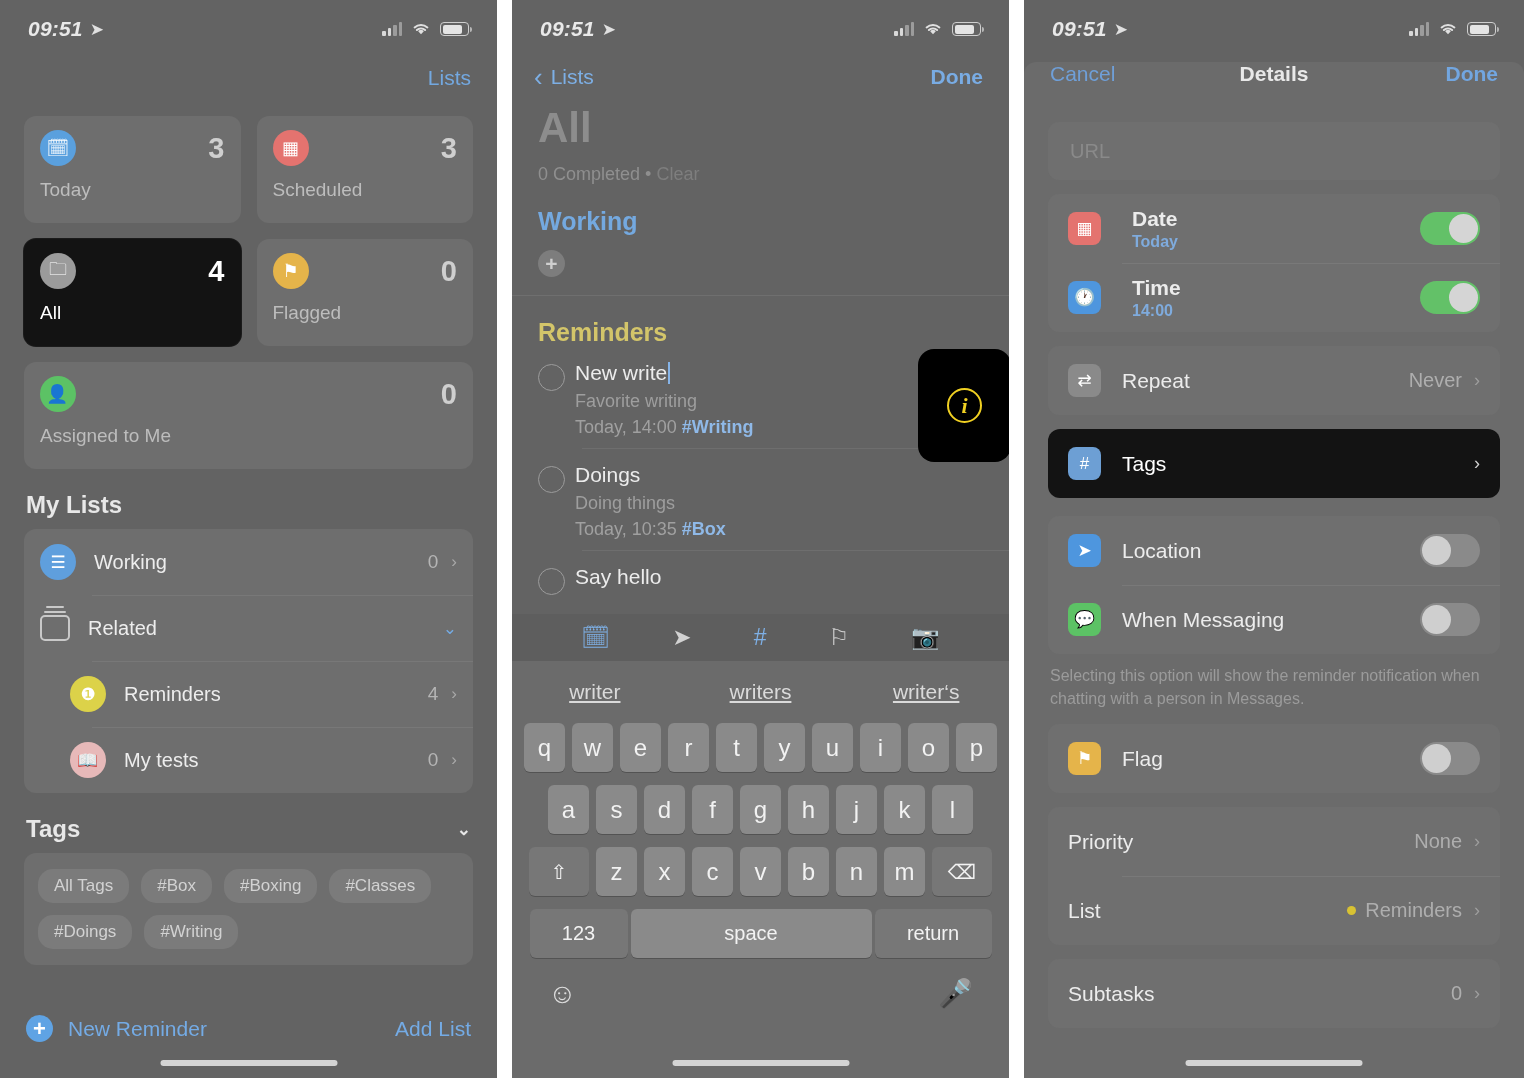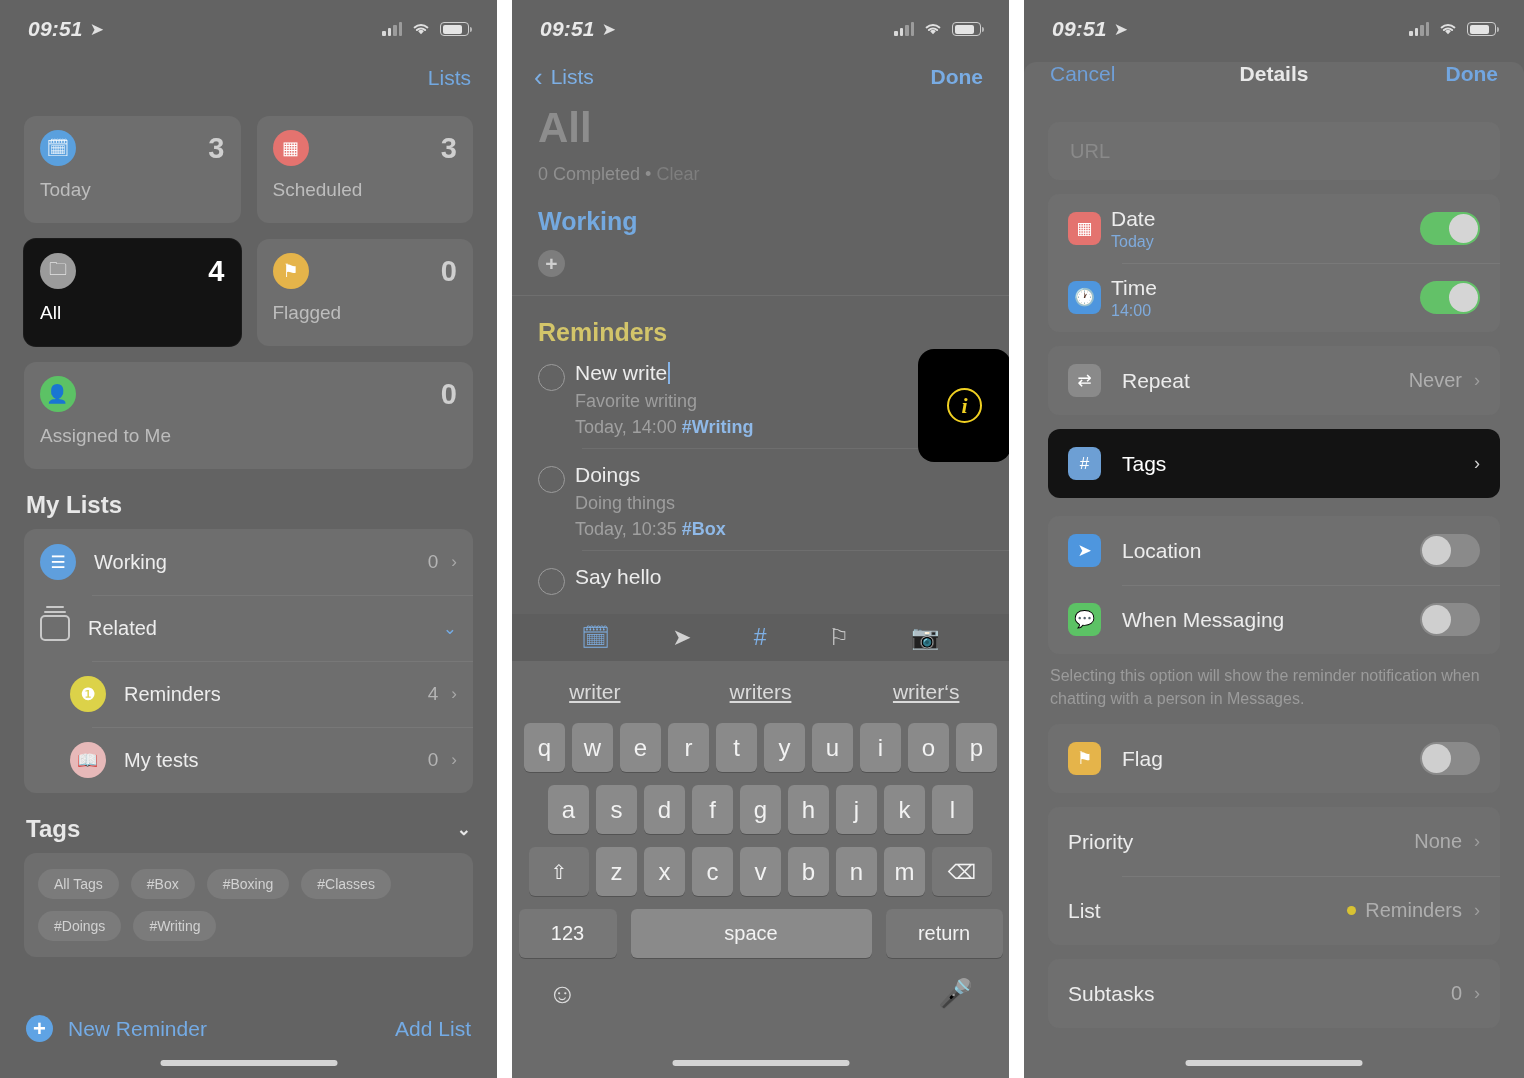--- a/index.html
+++ b/index.html
@@ -125,21 +125,21 @@
   .lr-count { margin-left: auto; font-size: 19px; color: #b5b5b5; }
   .lr-chev { margin-left: 13px; font-size: 17px; color: #a8a8a8; }
   .lr-chev.blue { color: #74aae2; }
 
   .tags-card {
     background: #6e6e6e; border-radius: 12px; margin: 0 24px;
     padding: 16px 14px; display: flex; flex-wrap: wrap; gap: 12px;
   }
   .tag-pill {
     background: #7b7b7b; border-radius: 15px;
-    padding: 7px 16px; font-size: 14px; color: #d2d2d2;
+    padding: 7px 16px; font-size: 17px; color: #d2d2d2;
   }
 
   .p1-footer {
     position: absolute; left: 0; right: 0; bottom: 36px;
     display: flex; align-items: center; padding: 0 26px;
   }
   .nr-plus {
     width: 27px; height: 27px; border-radius: 50%; background: #5fa3e4;
     color: #fff; display: flex; align-items: center; justify-content: center;
     font-size: 22px; line-height: 1; font-weight: bold; flex: none;
@@ -236,21 +236,21 @@
   .kb-row { display: flex; justify-content: center; gap: 7px; margin-bottom: 13px; }
   .kb-key {
     background: #8a8a8a; border-radius: 6px;
     height: 49px; width: 41px;
     display: flex; align-items: center; justify-content: center;
     font-size: 24px; color: #f2f2f2;
     box-shadow: 0 1px 0 rgba(0,0,0,.22);
   }
   .kb-key.wide { width: 60px; background: #777777; font-size: 20px; }
   .kb-row.r2 { padding: 0 21px; }
-  .kb-bottom { display: flex; justify-content: center; gap: 14px; }
+  .kb-bottom { display: flex; justify-content: center; gap: 3px; }
   .kb-key.num { width: 98px; background: #777777; font-size: 20px; }
   .kb-key.space { width: 241px; font-size: 20px; }
   .kb-key.ret { width: 117px; background: #777777; font-size: 20px; }
   .kb-footer {
     display: flex; align-items: center; justify-content: space-between;
     padding: 22px 36px 0 36px;
   }
   .kb-footer span { font-size: 28px; color: #dcdcdc; line-height: 1; }
 
   
@@ -282,21 +282,21 @@
     content:""; position:absolute; left:74px; right:0; top:0; height:1px;
     background: rgba(255,255,255,.07);
   }
   .p3-icon {
     width: 33px; height: 33px; border-radius: 8px; flex: none;
     display: flex; align-items: center; justify-content: center;
     color: #fff; font-size: 17px;
   }
   .p3-lbl { margin-left: 21px; font-size: 21px; color: #ececec; }
   .p3-sublbl { font-size: 16px; color: #7fabdd; margin-top: 2px; }
-  .p3-txt { display: flex; flex-direction: column; justify-content: center; margin-left: 10px; }
+  .p3-txt { display: flex; flex-direction: column; justify-content: center; margin-left: 31px; font-weight: bold; }
   .p3-txt .p3-lbl { margin-left: 0; }
   .p3-val { margin-left: auto; font-size: 20px; color: #aeaeae; }
   .p3-chev { margin-left: 12px; font-size: 18px; color: #9e9e9e; }
   .toggle {
     margin-left: auto; width: 60px; height: 33px; border-radius: 17px;
     background: #8a8a8a; position: relative; flex: none;
   }
   .toggle.on { background: #63c168; }
   .toggle .knob {
     position: absolute; top: 2px; left: 2px; width: 29px; height: 29px;

